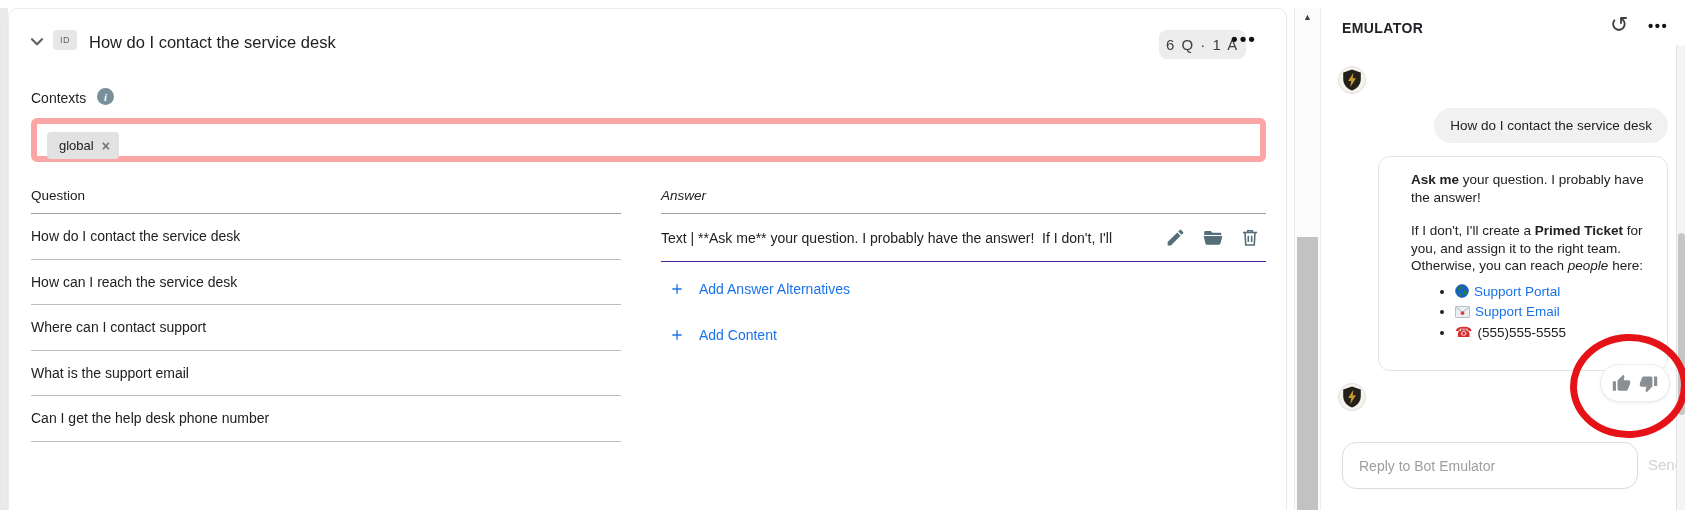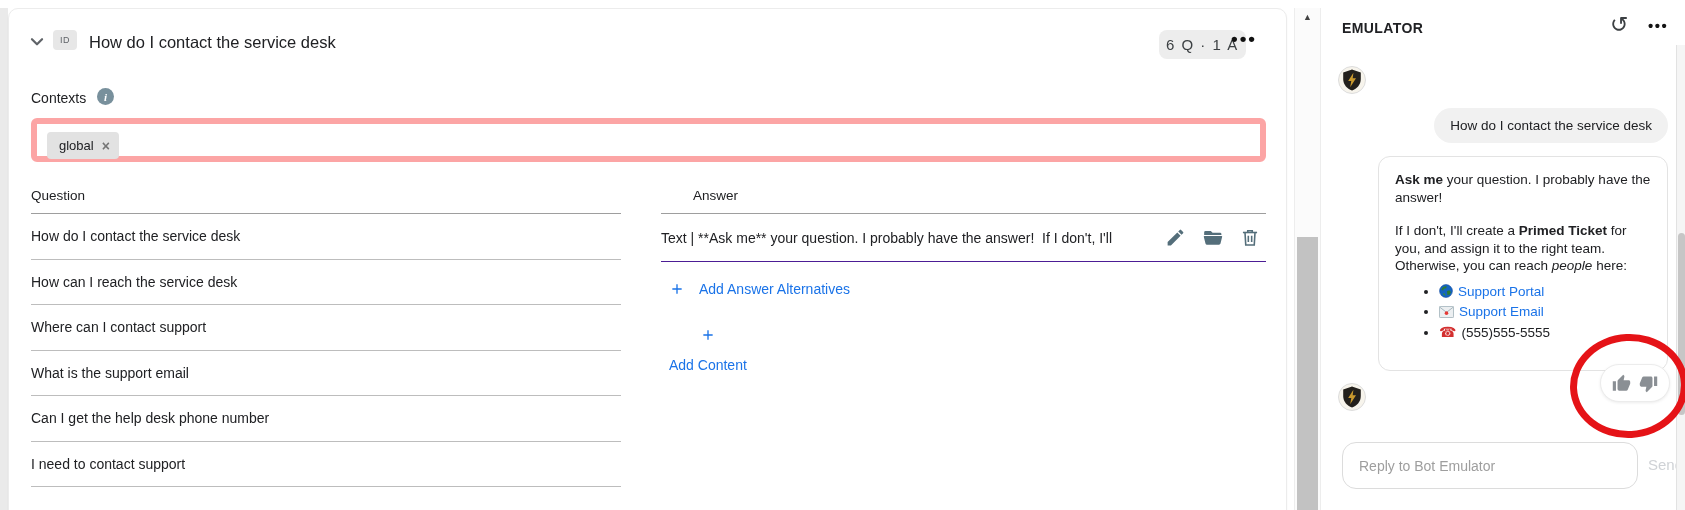--- a/index.html
+++ b/index.html
@@ -40,35 +40,35 @@
   .ctx-box { left:22px; top:109px; width:1235px; height:44px; border:6px solid #fca5a5; border-radius:6px; }
   .chip {
     position:absolute; left:10px; top:8px; height:27px; background:#e2e2e2; border-radius:4px;
     display:flex; align-items:center; gap:8px; padding:0 9px 0 12px; font-size:13px; color:#202124;
   }
   .chip-x { color:#757575; font-size:14px; font-weight:bold; line-height:1; }
 
   
   .col-header { font-size:13.5px; color:#202124; }
   .q-header { left:22px; top:179px; }
-  .a-header { left:684px; top:179px; }
+  .a-header { left:652px; top:179px;font-style:italic; }
   .q-underline { left:22px; top:204px; width:590px; height:1px; background:#9e9e9e; }
   .a-underline { left:652px; top:204px; width:605px; height:1px; background:#9e9e9e; }
 
   .q-rows { left:22px; top:205px; width:590px; }
   .q-row { height:45.5px; line-height:45.5px; border-bottom:1px solid #bdbdbd; font-size:14px; cursor:pointer; }
 
   .a-row { left:652px; top:205px; width:605px; height:48px; border-bottom:1px solid #4c1d95; display:flex; align-items:center; }
   .a-text { flex:1; font-size:14px; white-space:pre; overflow:hidden; }
   .a-icons { display:flex; gap:16px; padding:0 6px 0 10px; }
   .a-icons svg { display:block; cursor:pointer; }
 
   .add-link { position:absolute; display:flex; align-items:center; gap:14px; color:#1a73e8; font-size:14px; cursor:pointer; }
   .add-alt { left:660px; top:272px; }
-  .add-content { left:660px; top:318px;flex-direction:column; }
+  .add-content { left:660px; top:318px; }
 
   
   .mid-scroll { left:1294px; top:8px; width:27px; height:502px; background:#fbfbfb;
     border-left:1px solid #ededed; border-right:1px solid #ededed; }
   .mid-arrow { position:absolute; left:0; top:4px; width:100%; text-align:center; font-size:9px; color:#424242; cursor:pointer; }
   .mid-thumb { position:absolute; left:2px; top:229px; width:21px; height:273px; background:#c2c2c2; cursor:pointer; }
 
   
   .emu { left:1330px; top:0; width:355px; height:510px; background:#fff; }
   .emu-title { position:absolute; left:12px; top:20px; font-size:14px; font-weight:bold; letter-spacing:.4px; color:#202124; }
@@ -86,21 +86,21 @@
 
   .bubble-bot {
     position:absolute; background:#fff; border:1px solid #e3e3e3; border-radius:12px;
     font-size:13.5px; line-height:17.5px; color:#202124;
   }
   .b1 { left:48px; top:-18px; width:278px; padding:20px 14px 12px 14px; }
   .b-user {
     position:absolute; right:6px; top:66px; background:#f1f1f1; border-radius:18px;
     padding:10px 16px; font-size:13.5px; color:#202124;
   }
-  .b2 { left:48px; top:114px; width:290px; padding:14px 16px 28px 16px; }
+  .b2 { left:48px; top:114px; width:290px; padding:14px 16px 28px 32px; }
   .b2 p { margin:0 0 16px; }
   .b2 p.p2 { margin:0 0 6px; }
   .b2 ul { margin:8px 0 0; padding-left:26px; }
   .b2 li { margin:0 18px 1px; }
   .bullet-icon { display:inline-block; vertical-align:-2px; margin-right:5px; }
   .phone-glyph { color:#d32f2f; font-size:14px; margin-right:5px; }
   .blink { color:#1a73e8; text-decoration:none; cursor:pointer; }
 
   .fb-pill {
     position:absolute; right:4px; top:322px; width:70px; height:38px; background:#fff;
@@ -156,21 +156,20 @@
   <span class="abs col-header a-header">Answer</span>
   <div class="abs q-underline"></div>
   <div class="abs a-underline"></div>
 
   <div class="abs q-rows">
     <div class="q-row"><span>How do I contact the service desk</span></div>
     <div class="q-row"><span>How can I reach the service desk</span></div>
     <div class="q-row"><span>Where can I contact support</span></div>
     <div class="q-row"><span>What is the support email</span></div>
     <div class="q-row"><span>Can I get the help desk phone number</span></div>
-    <div class="q-row"><span>I need to contact support</span></div>
   </div>
 
   <div class="abs a-row">
     <span class="a-text">Text | **Ask me** your question. I probably have the answer!  If I don't, I'll</span>
     <span class="a-icons">
       <svg width="21" height="21" viewBox="0 0 24 24">
         <path d="M3 17.25V21h3.75L17.81 9.94l-3.75-3.75L3 17.25zM20.71 7.04c.39-.39.39-1.02 0-1.41l-2.34-2.34a1 1 0 0 0-1.41 0l-1.83 1.83 3.75 3.75 1.83-1.83z" fill="#546e7a"></path>
       </svg>
       <svg width="22" height="21" viewBox="0 0 24 24">
         <path d="M3.5 4.5h6l2 2h8.5a1.6 1.6 0 0 1 1.6 1.6v1H1.9V6.1a1.6 1.6 0 0 1 1.6-1.6z" fill="#546e7a"></path>

